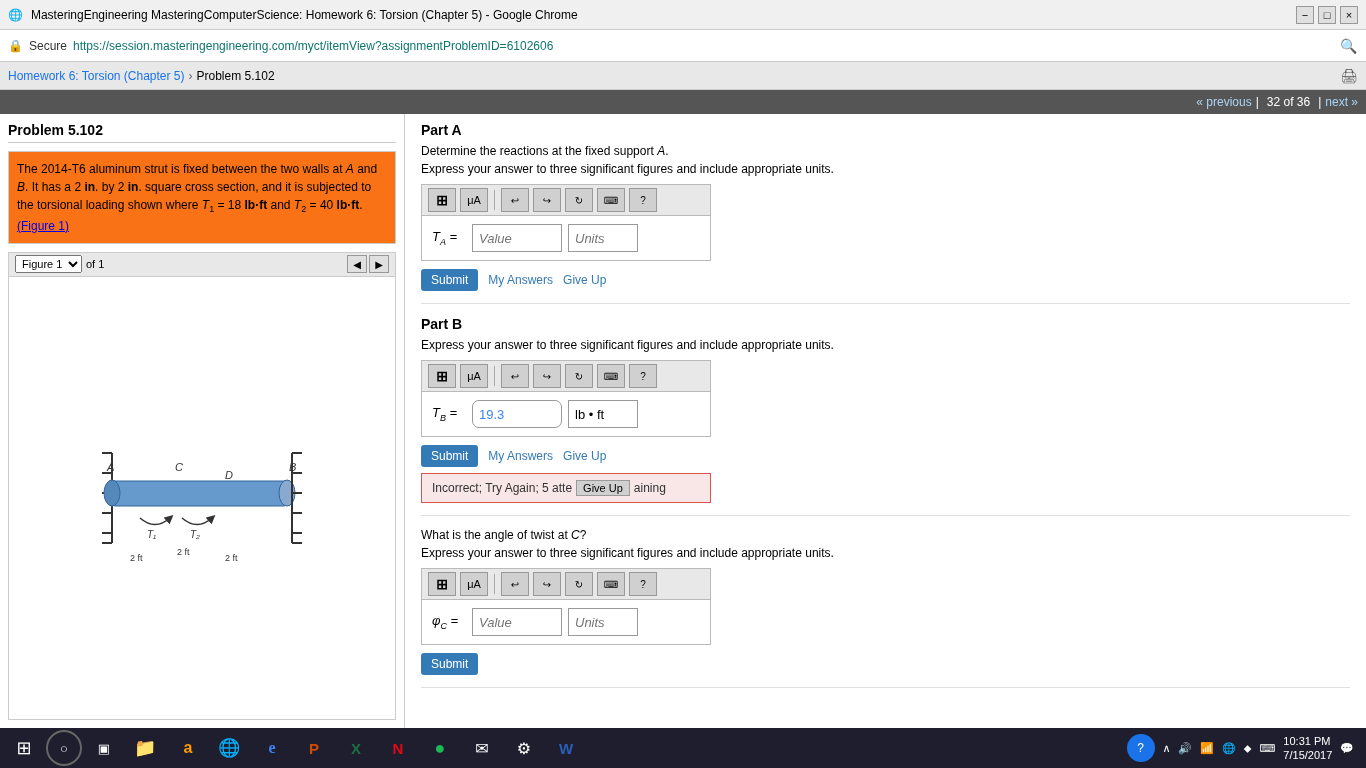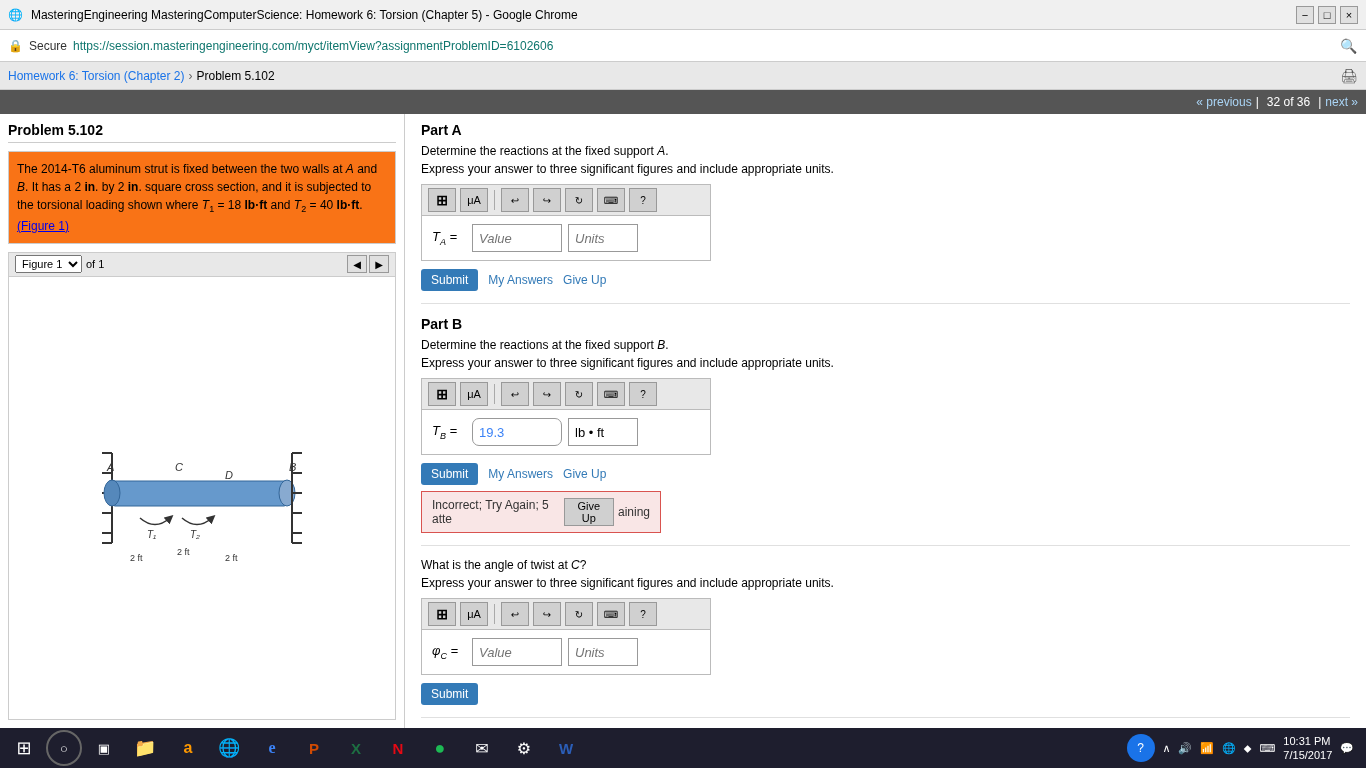--- a/index.html
+++ b/index.html
@@ -211,21 +211,21 @@
       text-decoration: none;
       margin-left: 6px;
     }
 
     .incorrect-banner {
       border: 1px solid #d9534f;
       background: #f9e6e6;
       padding: 6px 10px;
       font-size: 12px;
       color: #333;
-      width: 240px;
+      width: 290px;
       margin-top: 4px;
       display: flex;
       align-items: center;
       gap: 4px;
     }
     .give-up-inline {
       background: #d0d0d0;
       border: 1px solid #999;
       padding: 1px 6px;
       font-size: 11px;
@@ -295,21 +295,21 @@
 
 <div class="address-bar">
   <span class="lock-icon">🔒</span>
   <span style="font-size:12px;color:#333;">Secure</span>
   <span class="address-text">https://session.masteringengineering.com/myct/itemView?assignmentProblemID=6102606</span>
   <span class="search-icon-bar">🔍</span>
 </div>
 
 <div class="breadcrumb-bar">
   <div class="breadcrumb">
-    <a href="#">Homework 6: Torsion (Chapter 2)</a>
+    <a href="#">Homework 6: Torsion (Chapter 5)</a>
     <span class="breadcrumb-sep">›</span>
     <span>Problem 5.102</span>
   </div>
   <span class="print-icon">🖨</span>
 </div>
 
 <div class="nav-bar">
   <a href="#">« previous</a>
   <span>|</span>
   <span>32 of 36</span>
@@ -424,23 +424,20 @@
 
       <div style="display:flex; align-items:center; gap:4px;">
         <button class="btn-submit">Submit</button>
         <a href="#" class="btn-link">My Answers</a>
         <a href="#" class="btn-link">Give Up</a>
       </div>
     </div>
 
     <div class="part-section">
       <div class="part-title">Part B</div>
-      <div class="part-question">
-        Determine the reactions at the fixed support <em>B</em>.
-      </div>
       <div class="part-instruction">Express your answer to three significant figures and include appropriate units.</div>
 
       <div class="math-toolbar">
         <button class="toolbar-btn">
           <span style="font-size:14px; font-weight:bold;">⊞</span>
         </button>
         <button class="toolbar-btn">
           <span style="font-size:11px;">μA</span>
         </button>
         <div class="toolbar-sep"></div>

